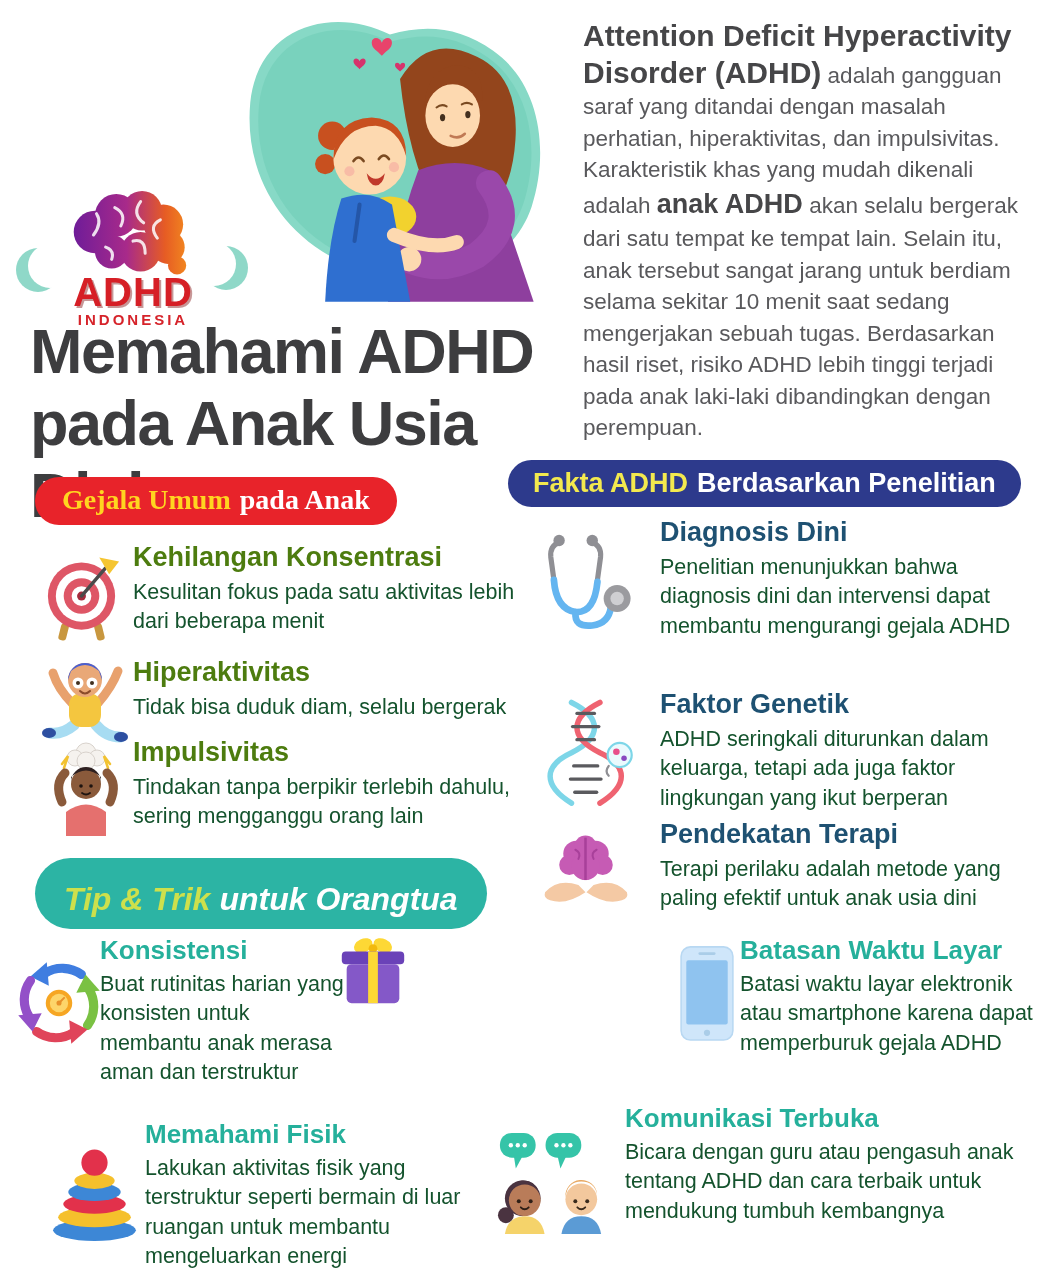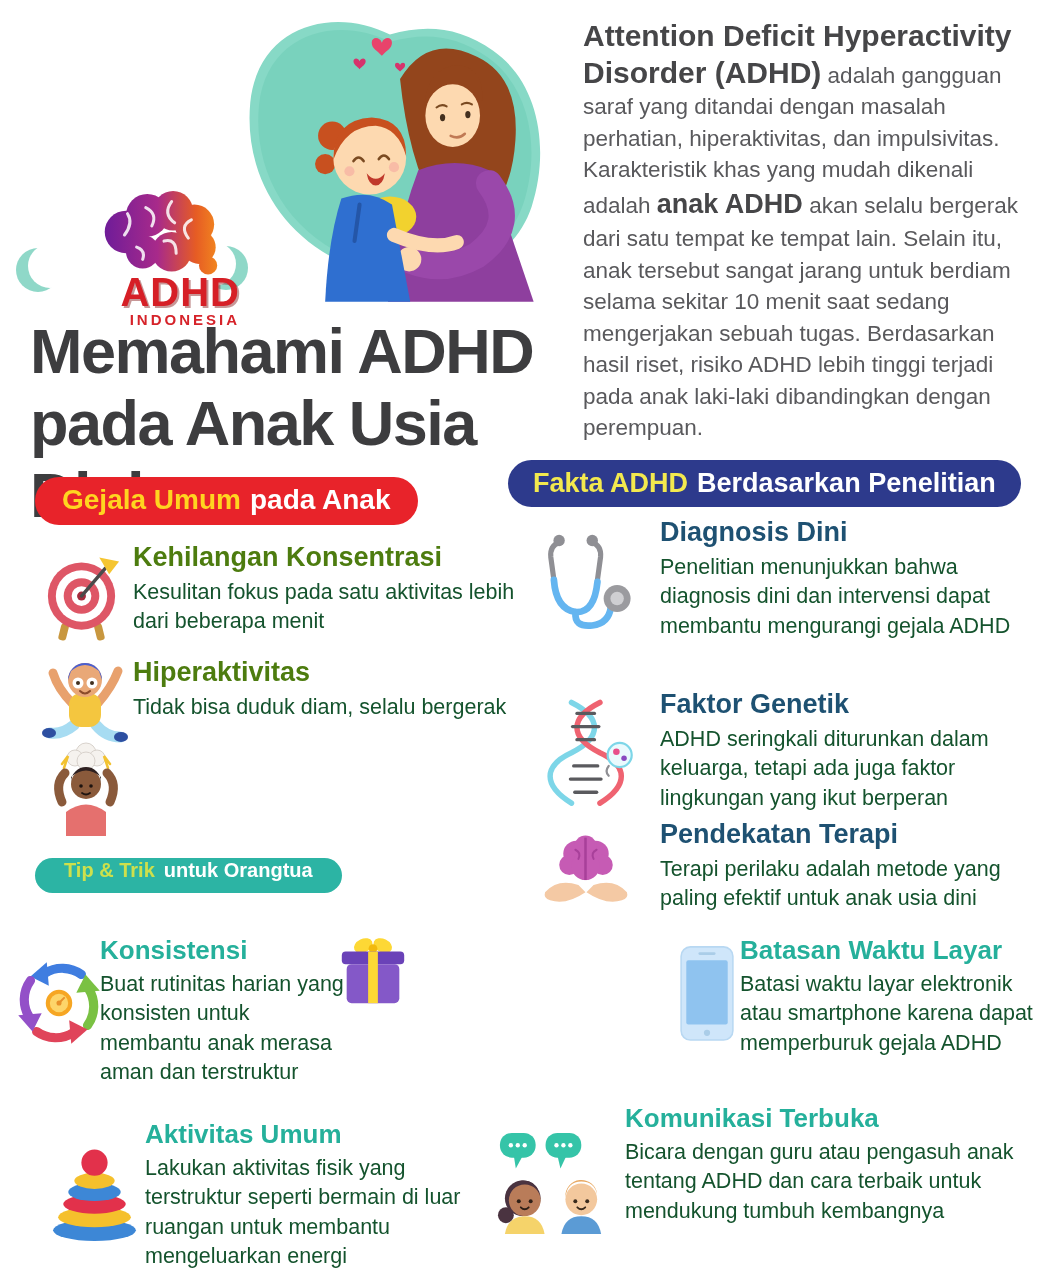--- a/index.html
+++ b/index.html
@@ -1,21 +1,21 @@
 <!DOCTYPE html>
 <html><head>
 <meta charset="utf-8">
 <style>
   html,body{margin:0;padding:0;background:#e9e9e9;}
   .page{position:relative;width:1041px;height:1280px;background:#ffffff;overflow:hidden;
         font-family:"Liberation Sans","DejaVu Sans",sans-serif;margin:0 auto;}
   .abs{position:absolute;}
 
   
-  .logo{left:26px;top:186px;width:214px;text-align:right;z-index:2;}
+  .logo{left:26px;top:186px;width:214px;text-align:center;z-index:2;}
   .logo .brand{font-size:40px;font-weight:bold;color:#d61f26;letter-spacing:1px;line-height:.9;
                margin-top:-14px;text-shadow:2px 2px 0 rgba(130,25,25,.45);}
   .logo .sub{font-size:15px;font-weight:bold;color:#d6232a;letter-spacing:3px;margin-top:1px;}
   .crescent{position:absolute;width:44px;height:44px;border-radius:50%;background:#8fd8c8;z-index:-1;}
   .crescent.l{left:-10px;top:62px;}
   .crescent.r{right:-8px;top:60px;}
   .crescent::after{content:"";position:absolute;width:44px;height:44px;border-radius:50%;background:#fff;}
   .crescent.l::after{left:12px;top:-4px;}
   .crescent.r::after{left:-12px;top:-4px;}
 
@@ -25,25 +25,25 @@
   
   .title{left:30px;top:316px;width:566px;font-size:63px;font-weight:bold;color:#3d3d3f;
          line-height:1.14;letter-spacing:-1.5px;white-space:pre-line;}
   .intro{left:583px;top:18px;width:450px;font-size:22.5px;color:#59595c;line-height:1.40;}
   .intro .big{font-size:30px;font-weight:bold;color:#464648;line-height:1.18;}
   .intro .b2{font-size:27px;font-weight:bold;color:#464648;}
 
   
   .pill{display:inline-block;border-radius:50px;font-weight:bold;white-space:nowrap;}
   .pill .hl{margin-right:9px;}
-  .pill-gejala{left:35px;top:477px;background:#e8232a;color:#fff;font-size:28px;padding:7px 27px 9px;}
+  .pill-gejala{left:35px;top:477px;background:#e8232a;color:#fff;font-size:28px;padding:7px 27px 9px;font-family:Liberation Serif, serif;}
   .pill-gejala .hl{color:#ffd520;}
   .pill-fakta{left:508px;top:460px;background:#2d3a8c;color:#fff;font-size:27px;padding:8px 25px 8px;}
   .pill-fakta .hl{color:#f3e94e;}
-  .pill-tips{left:35px;top:858px;background:#2cb4a4;color:#fff;font-size:20px;padding:1px 29px 11px;}
+  .pill-tips{left:35px;top:858px;background:#2cb4a4;color:#fff;font-size:32px;padding:23px 29px 11px;font-style:italic;}
   .pill-tips .hl{color:#cde04c;}
 
   
   .item h3{margin:0;font-size:27px;font-weight:bold;line-height:1.1;}
   .item p{margin:5px 0 0;font-size:21.5px;line-height:1.37;color:#14532d;}
   .gj h3{color:#4d7c0f;}
   .fk h3{color:#1e5172;}
   .tp h3{color:#25b09b;font-size:26px;}
 </style>
 </head>
@@ -180,20 +180,24 @@
     <polyline points="64,24 58,16 62,28" stroke="#f2c230" stroke-width="2.5" fill="none" stroke-linecap="round"></polyline>
     <path d="M16,62 Q8,44 19,33" stroke="#8a5a3b" stroke-width="9" stroke-linecap="round" fill="none"></path>
     <path d="M64,62 Q72,44 61,33" stroke="#8a5a3b" stroke-width="9" stroke-linecap="round" fill="none"></path>
     <circle cx="40" cy="44" r="15" fill="#8a5a3b"></circle>
     <path d="M25,42 a15,15 0 0 1 30,0 l0,-5 q-15,-13 -30,0 z" fill="#2e2020"></path>
     <circle cx="35" cy="46" r="1.8" fill="#1e1410"></circle>
       <circle cx="45" cy="46" r="1.8" fill="#1e1410"></circle>
     <path d="M36,53 q4,3 8,0" stroke="#1e1410" stroke-width="1.8" fill="none" stroke-linecap="round"></path>
     <path d="M20,96 L20,72 Q40,57 60,72 L60,96 Z" fill="#e5706e"></path>
   </svg>
+  <div class="abs item gj" style="left:133px;top:738px;width:412px">
+    <h3>Impulsivitas</h3>
+    <p>Tindakan tanpa berpikir terlebih dahulu, sering mengganggu orang lain</p>
+  </div>
 
   <div class="abs pill pill-fakta"><span class="hl">Fakta ADHD</span><span>Berdasarkan Penelitian</span></div>
 
   <svg class="abs" style="left:528px;top:528px" width="114" height="110" viewBox="0 0 110 106">
     <path d="M30,14 q-9,3 -8,14 l3,22" stroke="#8f8f94" stroke-width="5" fill="none" stroke-linecap="round"></path>
     <path d="M62,14 q9,3 8,14 l-3,22" stroke="#8f8f94" stroke-width="5" fill="none" stroke-linecap="round"></path>
     <circle cx="30" cy="12" r="5.5" fill="#8f8f94"></circle>
       <circle cx="62" cy="12" r="5.5" fill="#8f8f94"></circle>
     <path d="M25,50 Q27,78 46,81 Q64,82 67,52" stroke="#64b5f0" stroke-width="6.5" fill="none" stroke-linecap="round"></path>
     <path d="M46,81 Q44,96 62,94 Q78,92 80,76" stroke="#64b5f0" stroke-width="6.5" fill="none" stroke-linecap="round"></path>
@@ -298,21 +302,21 @@
 
   <svg class="abs" style="left:42px;top:1140px" width="106" height="110" viewBox="0 0 105 100">
     <ellipse cx="52" cy="85" rx="41" ry="10.5" fill="#3d87d6"></ellipse>
     <ellipse cx="52" cy="72" rx="36" ry="10" fill="#f5c02c"></ellipse>
     <ellipse cx="52" cy="59" rx="31" ry="9.5" fill="#e2314b"></ellipse>
     <ellipse cx="52" cy="47" rx="26" ry="9" fill="#3d87d6"></ellipse>
     <ellipse cx="52" cy="36" rx="20" ry="8" fill="#f5c02c"></ellipse>
     <circle cx="52" cy="18" r="13" fill="#e2314b"></circle>
   </svg>
   <div class="abs item tp" style="left:145px;top:1120px;width:348px">
-    <h3>Aktivitas Umum</h3>
+    <h3>Memahami Fisik</h3>
     <p>Lakukan aktivitas fisik yang terstruktur seperti bermain di luar ruangan untuk membantu mengeluarkan energi</p>
   </div>
 
   <svg class="abs" style="left:492px;top:1126px" width="124" height="110" viewBox="0 0 125 107">
     <rect x="8" y="5" width="36" height="25" rx="12" fill="#35c4a8"></rect>
     <polygon points="22,28 31,28 24,41" fill="#35c4a8"></polygon>
     <circle cx="19" cy="17.5" r="2.2" fill="#fff"></circle>
       <circle cx="26" cy="17.5" r="2.2" fill="#fff"></circle>
       <circle cx="33" cy="17.5" r="2.2" fill="#fff"></circle>
     <rect x="54" y="5" width="36" height="25" rx="12" fill="#35c4a8"></rect>

